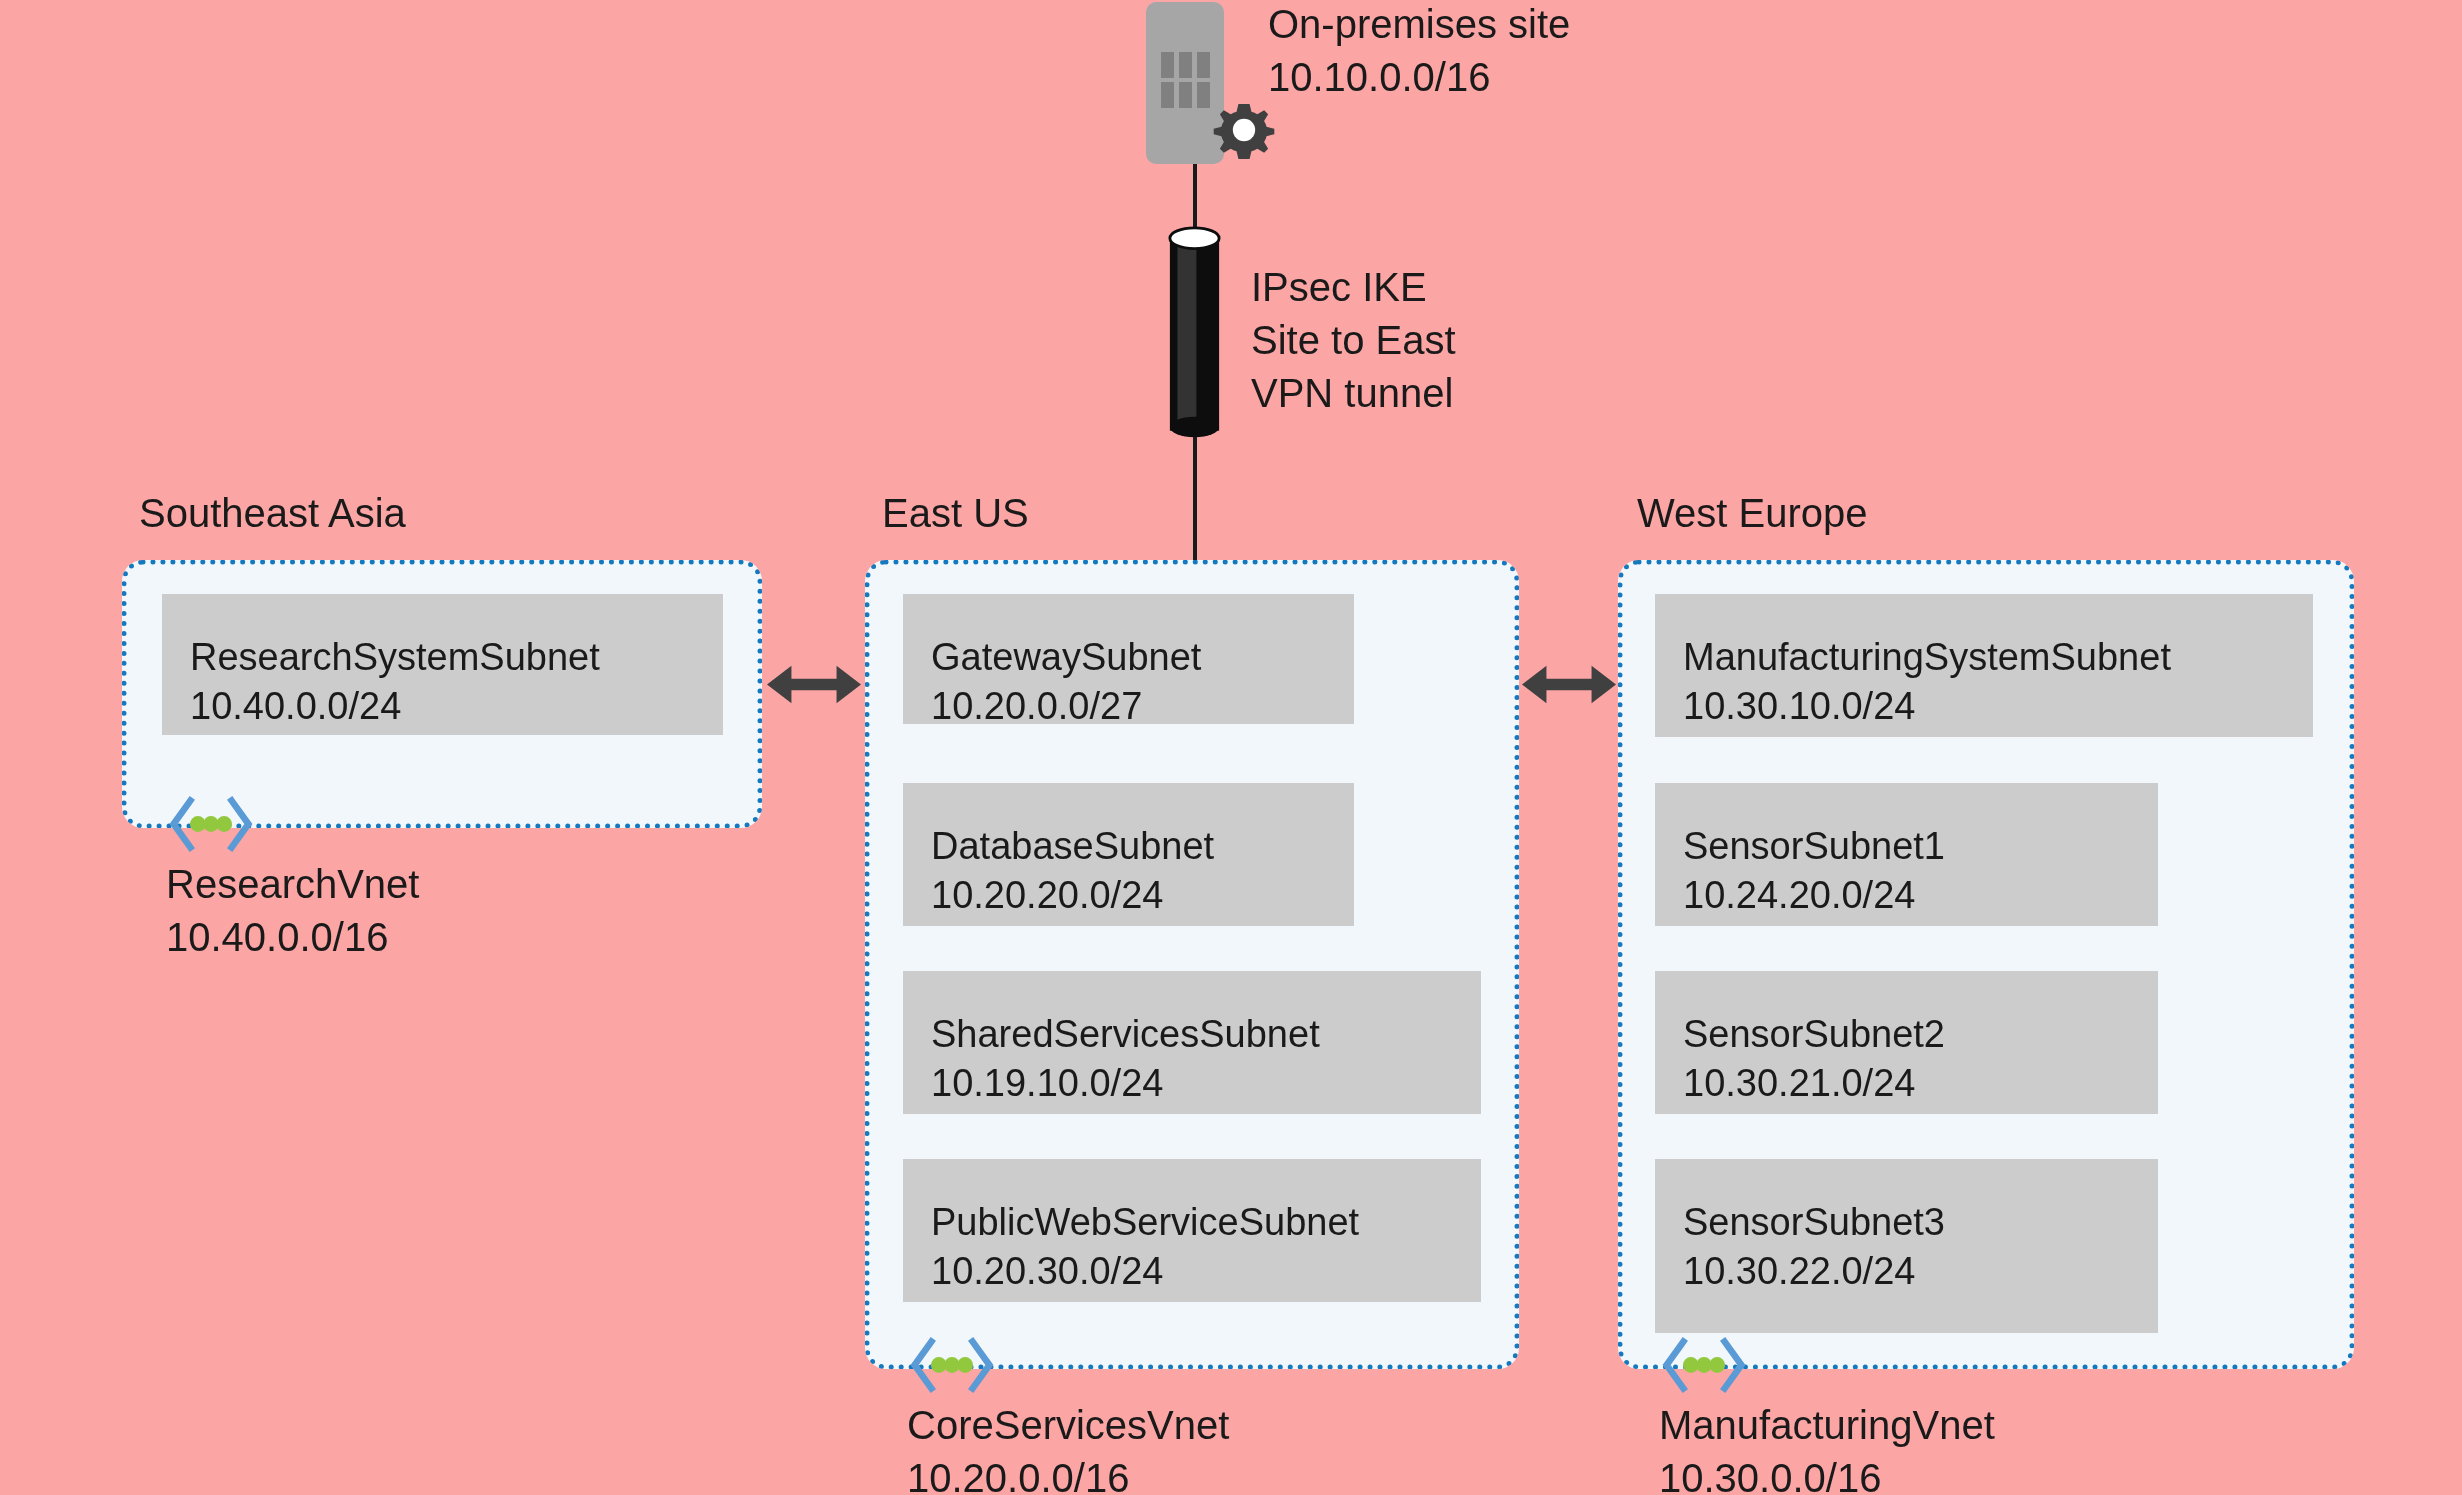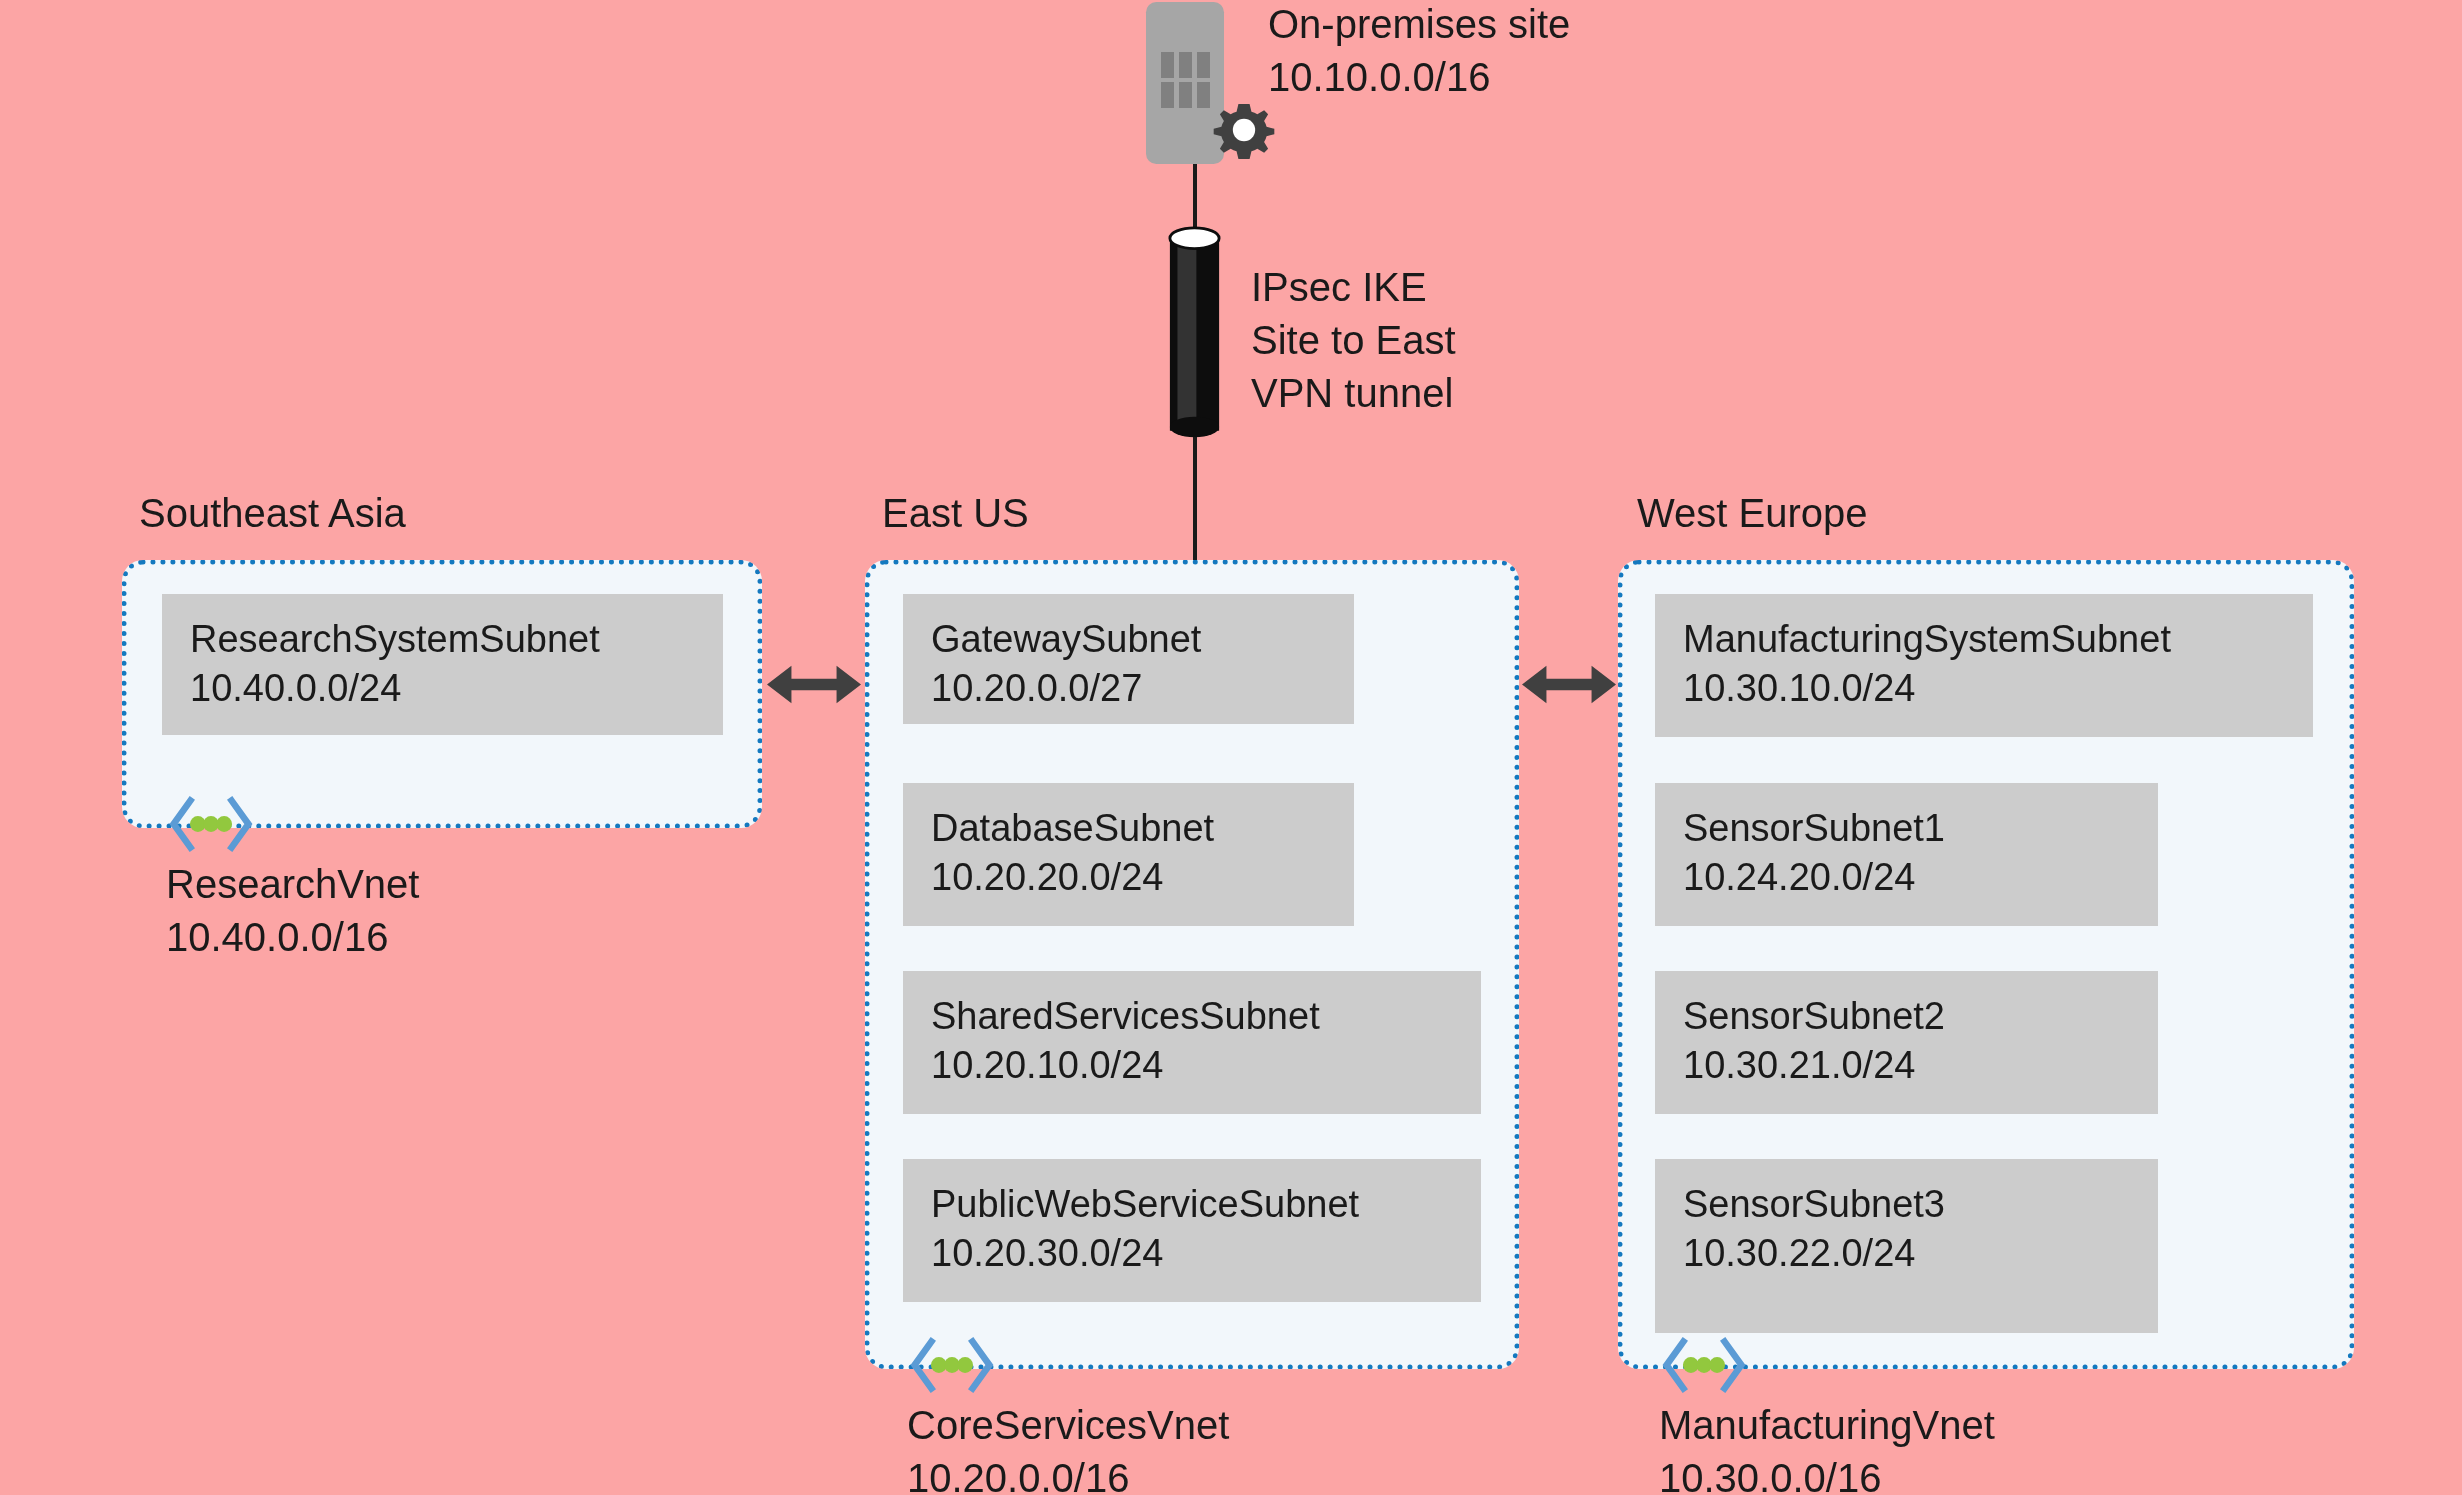--- a/index.html
+++ b/index.html
@@ -113,21 +113,21 @@
     border: 5.6px dotted #1479bf;
     border-radius: 21px;
     box-sizing: border-box;
   }
 
   
   .subnet {
     position: absolute;
     background: #cccccc;
     box-sizing: border-box;
-    padding: 21px 0 0 28px;
+    padding: 39px 0 0 28px;
     font-size: 38px;
     line-height: 1.28;
     color: #1a1a1a;
     white-space: pre-line;
   }
 
   
   .vnet-glyph {
     position: absolute;
     width: 90px;
@@ -209,21 +209,21 @@
   <div class="region-label" style="left:882px; top:491px;">East US</div>
 
   <div class="vnet-box" style="left:865px; top:560px; width:654px; height:809px;">
   </div>
 
   <div class="subnet" style="left:903px; top:594px; width:451px; height:130px;">GatewaySubnet
 10.20.0.0/27</div>
   <div class="subnet" style="left:903px; top:783px; width:451px; height:143px;">DatabaseSubnet
 10.20.20.0/24</div>
   <div class="subnet" style="left:903px; top:971px; width:578px; height:143px;">SharedServicesSubnet
-10.20.10.0/24</div>
+10.19.10.0/24</div>
   <div class="subnet" style="left:903px; top:1159px; width:578px; height:143px;">PublicWebServiceSubnet
 10.20.30.0/24</div>
 
   <svg class="vnet-glyph" style="left:907px; top:1336px;" viewBox="0 0 96 62">
     <path d="M26 6 L8 31 L26 56" fill="none" stroke="#5b9bd5" stroke-width="7" stroke-linecap="square" stroke-linejoin="miter"></path>
     <path d="M70 6 L88 31 L70 56" fill="none" stroke="#5b9bd5" stroke-width="7" stroke-linecap="square" stroke-linejoin="miter"></path>
     <circle cx="34" cy="31" r="8.5" fill="#92c83e"></circle>
     <circle cx="48" cy="31" r="8.5" fill="#92c83e"></circle>
     <circle cx="62" cy="31" r="8.5" fill="#92c83e"></circle>
   </svg>

